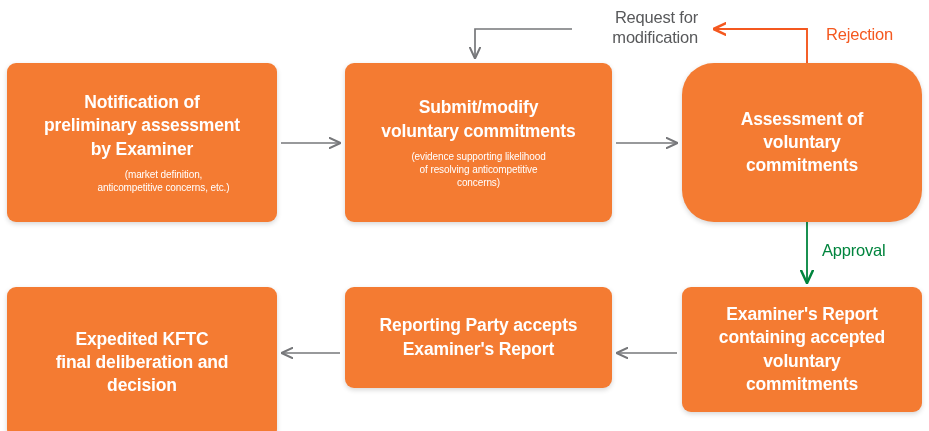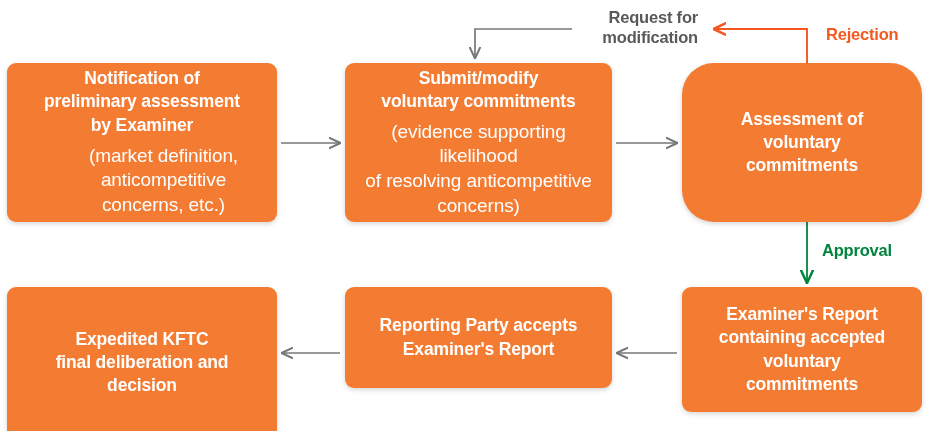--- a/index.html
+++ b/index.html
@@ -33,29 +33,29 @@
     box-shadow: 0 2px 5px rgba(0,0,0,0.16);
   }
   .node-title {
     font-weight: bold;
     font-size: 17.5px;
     line-height: 1.32;
     letter-spacing: -0.15px;
   }
   .node-sub {
     font-weight: normal;
-    font-size: 19px;
+    font-size: 10px;
     line-height: 1.3;
     margin-top: 7px;
     letter-spacing: -0.1px;
   }
   
   .edge-label {
     position: absolute;
-    font-weight: bold;
+    font-weight: normal;
     font-size: 16.5px;
     line-height: 1.22;
     letter-spacing: -0.2px;
     white-space: pre-line;
   }
   .label-gray  { color: #58595B; text-align: right; }
   .label-orange{ color: #F4581F; text-align: left; }
   .label-green { color: #00843D; text-align: left; }
   
   #edges {

